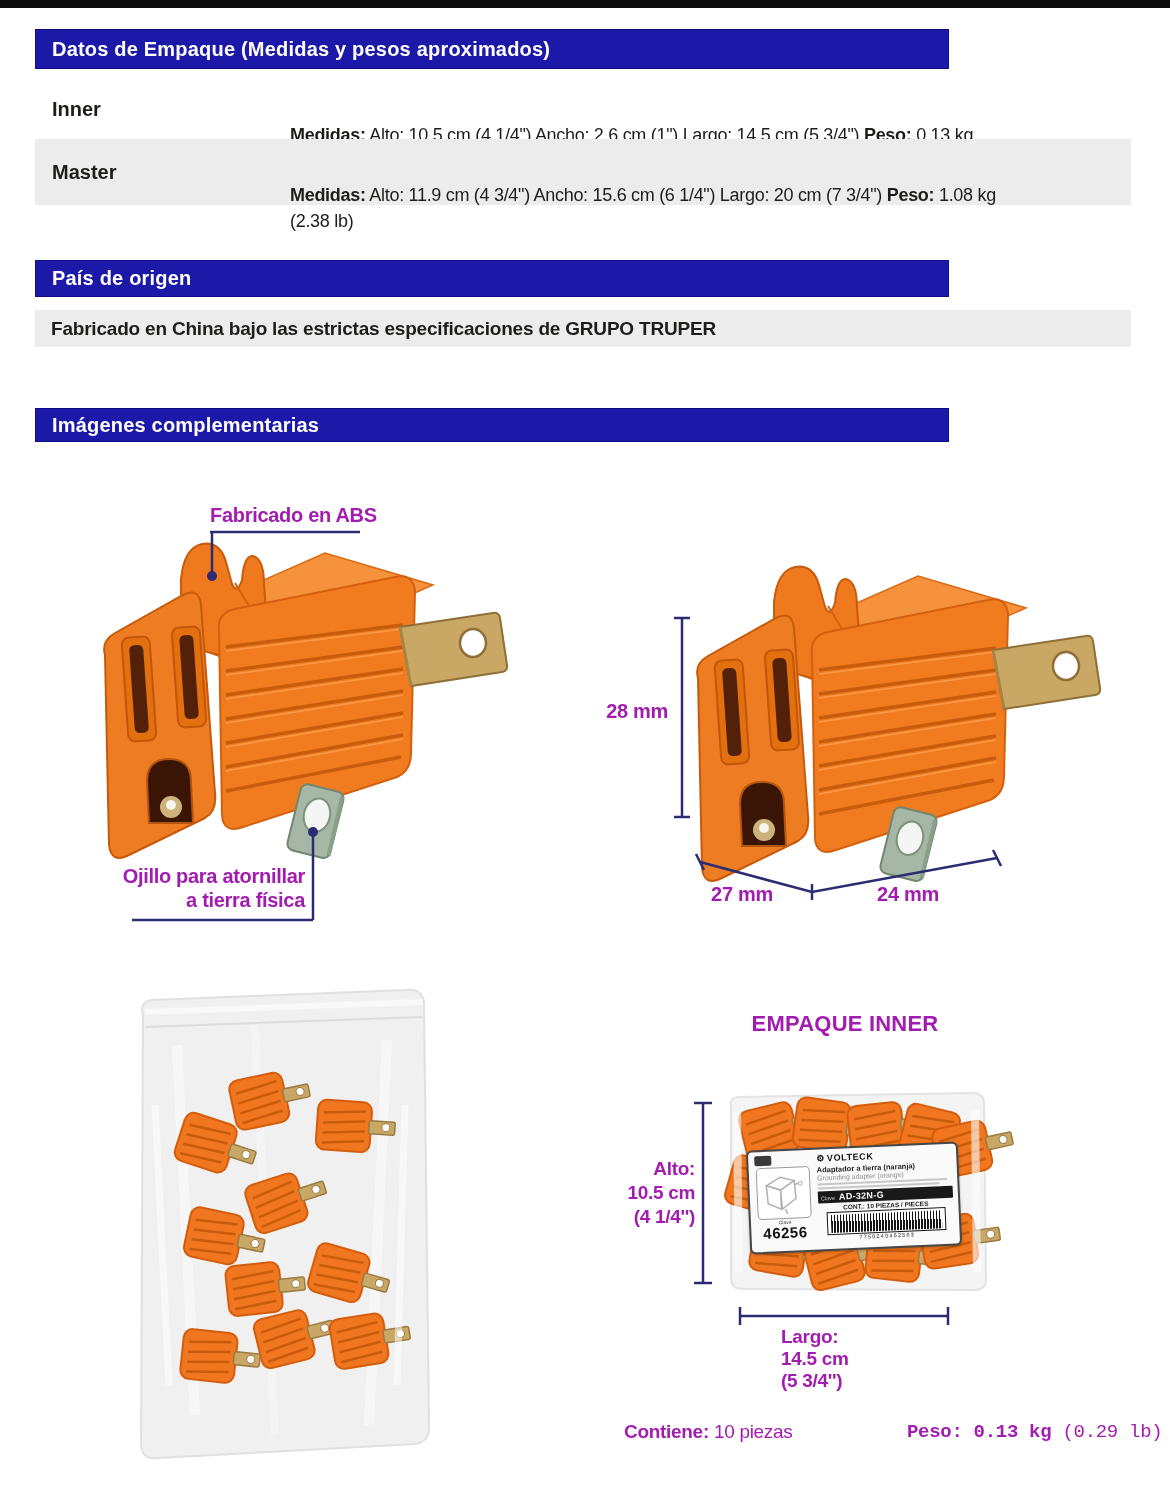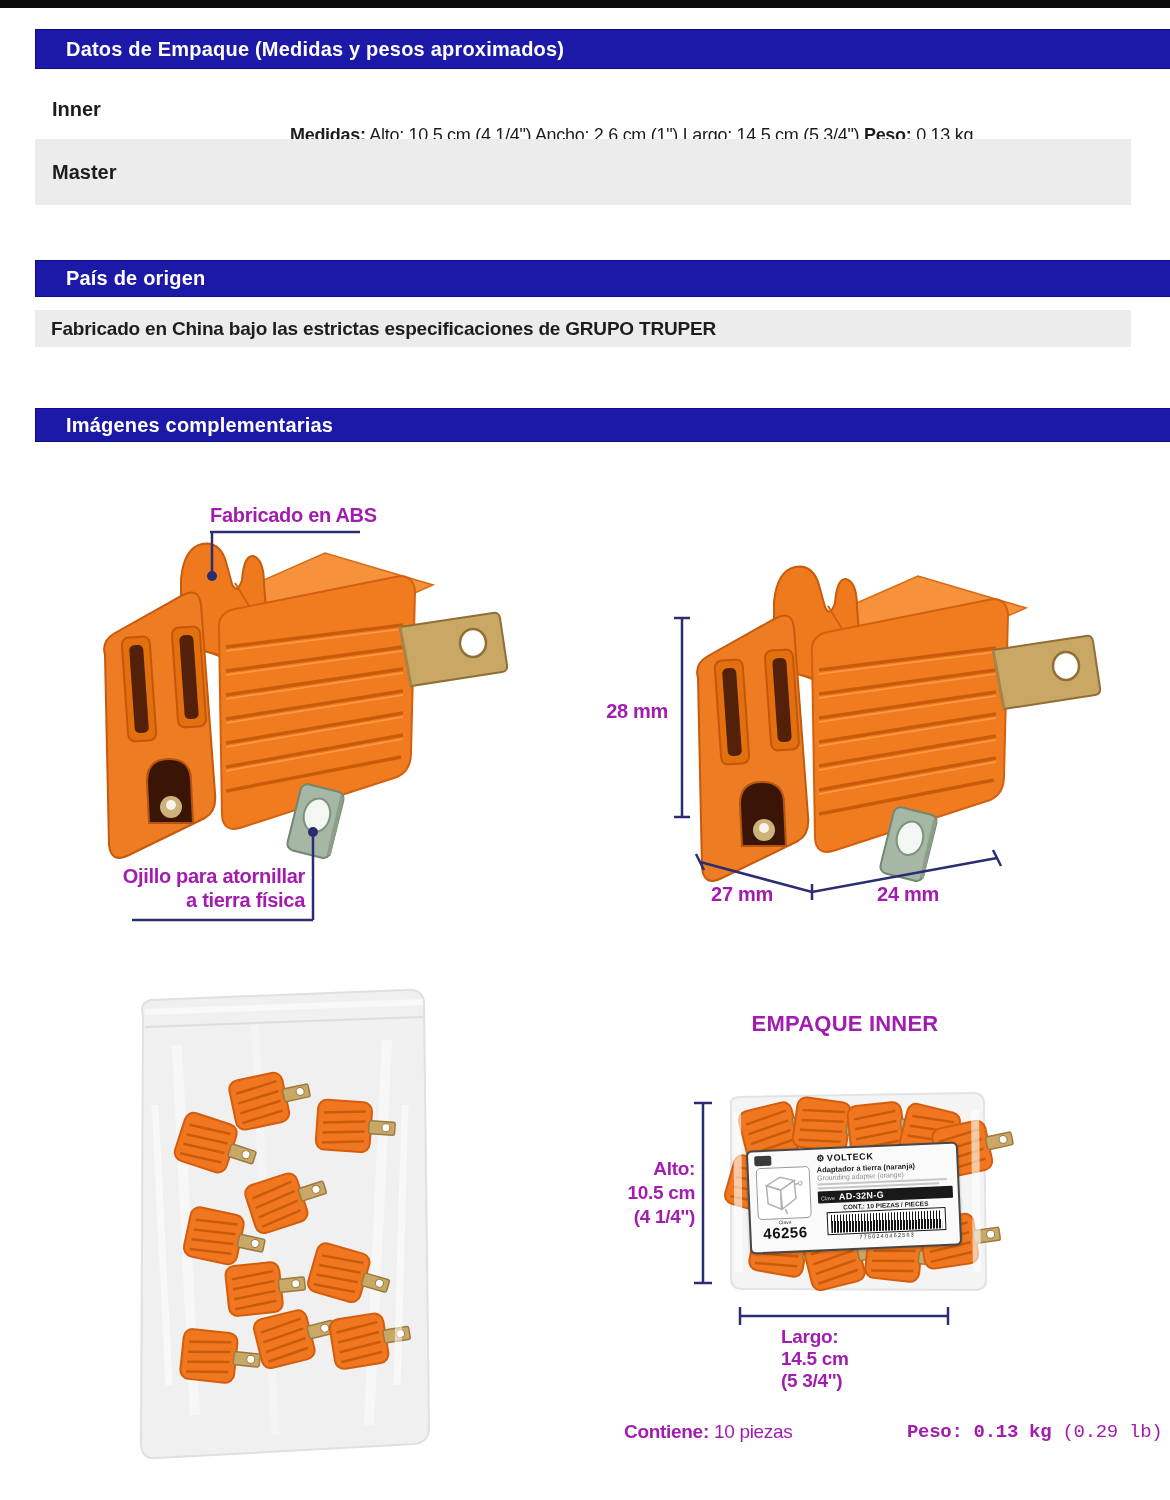--- a/index.html
+++ b/index.html
@@ -5,23 +5,23 @@
   html,body{margin:0;padding:0;}
   body{
     width:1170px;height:1500px;position:relative;background:#ffffff;
     font-family:"Liberation Sans", sans-serif;color:#1d1d1b;overflow:hidden;
   }
   .abs{position:absolute;}
   
   #top-strip{left:0;top:0;width:1170px;height:8px;background:#0b0b0b;}
   
   .section-bar{
-    left:35px;width:1136px;background:#1c18a8;border:1px solid #0f0c85;
+    left:35px;width:914px;background:#1c18a8;border:1px solid #0f0c85;
     box-sizing:border-box;color:#ffffff;font-weight:bold;font-size:20px;
-    display:flex;align-items:center;padding-left:30px;letter-spacing:0.2px;
+    display:flex;align-items:center;padding-left:16px;letter-spacing:0.2px;
   }
   #bar-empaque{top:29px;height:40px;}
   #bar-origen{top:260px;height:37px;}
   #bar-imagenes{top:408px;height:34px;}
   
   .trow{left:35px;width:1096px;box-sizing:border-box;}
   #row-inner{top:79px;height:60px;background:#ffffff;}
   #row-master{top:139px;height:66px;background:#ececec;padding-left:20px;}
   .trow .rlabel{position:absolute;left:17px;top:0;bottom:0;display:flex;align-items:center;font-weight:bold;font-size:20px;}
   .trow .rvalue{position:absolute;left:255px;right:8px;top:8px;font-size:18px;line-height:26px;letter-spacing:-0.3px;margin-top:35px;}
@@ -84,20 +84,26 @@
   <div class="rlabel">Inner</div>
   <div class="rvalue">
     <div class="line1">
       <b>Medidas:</b><span> Alto: 10.5 cm (4 1/4") Ancho: 2.6 cm (1") Largo: 14.5 cm (5 3/4") </span><b>Peso:</b><span> 0.13 kg</span>
     </div>
     <div>(0.29 lb)</div>
   </div>
 </div>
 <div class="abs trow" id="row-master">
   <div class="rlabel">Master</div>
+  <div class="rvalue">
+    <div class="line1">
+      <b>Medidas:</b><span> Alto: 11.9 cm (4 3/4") Ancho: 15.6 cm (6 1/4") Largo: 20 cm (7 3/4") </span><b>Peso:</b><span> 1.08 kg</span>
+    </div>
+    <div>(2.38 lb)</div>
+  </div>
 </div>
 
 <div class="abs section-bar" id="bar-origen">
   <span>País de origen</span>
 </div>
 <div class="abs trow" id="origen-row">
   <span>Fabricado en China bajo las estrictas especificaciones de GRUPO TRUPER</span>
 </div>
 
 <div class="abs section-bar" id="bar-imagenes">

